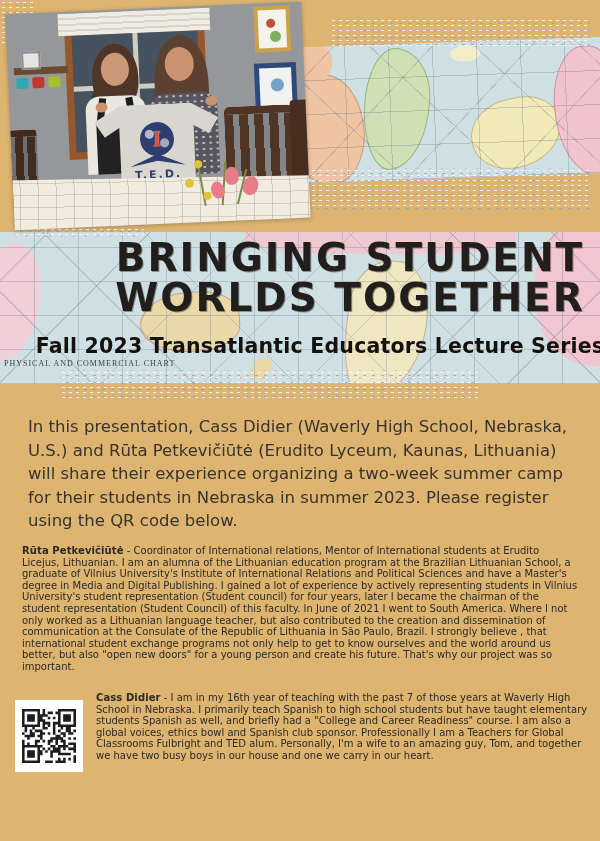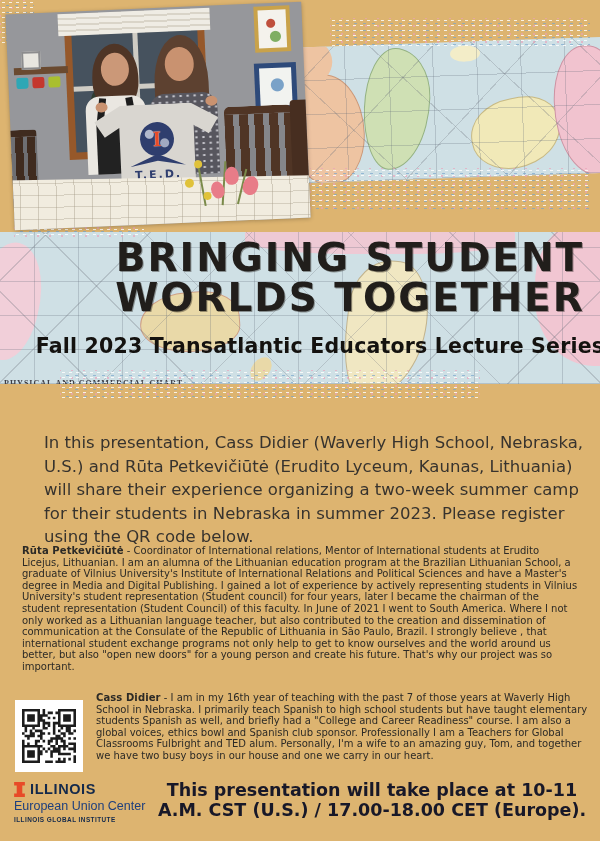--- a/index.html
+++ b/index.html
@@ -92,24 +92,24 @@
   .c-indo{left:-14px;top:10px;width:64px;height:118px;background:#f2cdd8;border-radius:50% 60% 45% 55%;transform:rotate(14deg);opacity:.95;}
   .c-eurasia{left:255px;top:-12px;width:270px;height:34px;background:#f1c6d2;border-radius:40%;opacity:.9;}
   .c-australia{left:150px;top:60px;width:98px;height:58px;background:#e9d9a8;border:1px solid rgba(190,120,110,.6);border-radius:55% 45% 50% 60%/60% 50% 45% 55%;transform:rotate(-4deg);}
   .c-nz{left:262px;top:124px;width:18px;height:26px;background:#e9d9a8;border-radius:60%;transform:rotate(38deg);}
   .c-samerica{left:356px;top:28px;width:78px;height:136px;background:#f0e7c2;border:1px solid rgba(150,130,90,.5);border-radius:55% 45% 70% 30%/38% 45% 62% 55%;transform:rotate(7deg);}
   .c-africa{left:545px;top:-16px;width:130px;height:150px;background:#f1c6d2;border-radius:45%;}
   .titles{position:absolute;top:6px;left:100px;right:0;text-align:center;color:var(--title-text,#211e1b);
     font-family:"DejaVu Sans",sans-serif;font-weight:900;font-size:39px;line-height:40px;letter-spacing:2px;
     text-shadow:1px 1px 0 rgba(30,25,20,.4);}
   .subtitle{position:absolute;top:102px;left:40px;right:0;text-align:center;color:#14120f;font-weight:bold;font-size:20.5px;letter-spacing:.2px;}
-  .map-caption{position:absolute;left:14px;top:127px;font-family:"Liberation Serif",serif;font-weight:bold;font-size:8px;letter-spacing:1px;color:#3f3f46;margin-top:20px;}
-
-  
-  .intro{position:absolute;left:28px;top:415px;width:548px;margin:16px;font-size:16.5px;line-height:23.5px;color:var(--body-text,#37332e);z-index:4;}
+  .map-caption{position:absolute;left:14px;top:127px;font-family:"Liberation Serif",serif;font-weight:normal;font-size:8px;letter-spacing:1px;color:#3f3f46;}
+
+  
+  .intro{position:absolute;left:28px;top:415px;width:548px;margin:0;font-size:16.5px;line-height:23.5px;color:var(--body-text,#37332e);z-index:4;}
   .bio{position:absolute;margin:0;font-size:10px;line-height:11.6px;text-align:left;color:var(--bio-text,#2c2a26);z-index:4;}
   .bio b{letter-spacing:.1px;}
   .bio1{left:22px;top:545px;width:556px;}
   .bio2{left:96px;top:692px;width:492px;}
 
   
   .qr{position:absolute;left:15px;top:700px;width:68px;height:72px;background:#fff;box-sizing:border-box;padding:7px;z-index:4;}
   .qr svg{display:block;width:54px;height:58px;}
 
   
@@ -215,28 +215,15 @@
     <svg viewBox="0 0 21 21" xmlns="http://www.w3.org/2000/svg">
         <path d="M8 0h1v1h-1zM8 1h1v1h-1zM10 1h1v1h-1zM11 1h1v1h-1zM13 1h1v1h-1zM7 2h1v1h-1zM8 2h1v1h-1zM9 2h1v1h-1zM7 3h1v1h-1zM10 3h1v1h-1zM12 3h1v1h-1zM7 4h1v1h-1zM8 4h1v1h-1zM8 5h1v1h-1zM9 5h1v1h-1zM10 5h1v1h-1zM12 5h1v1h-1zM13 5h1v1h-1zM8 6h1v1h-1zM10 6h1v1h-1zM12 6h1v1h-1zM1 7h1v1h-1zM4 7h1v1h-1zM8 7h1v1h-1zM9 7h1v1h-1zM12 7h1v1h-1zM15 7h1v1h-1zM17 7h1v1h-1zM18 7h1v1h-1zM1 8h1v1h-1zM3 8h1v1h-1zM5 8h1v1h-1zM6 8h1v1h-1zM7 8h1v1h-1zM12 8h1v1h-1zM14 8h1v1h-1zM17 8h1v1h-1zM18 8h1v1h-1zM20 8h1v1h-1zM0 9h1v1h-1zM3 9h1v1h-1zM4 9h1v1h-1zM7 9h1v1h-1zM8 9h1v1h-1zM10 9h1v1h-1zM12 9h1v1h-1zM15 9h1v1h-1zM16 9h1v1h-1zM18 9h1v1h-1zM19 9h1v1h-1zM1 10h1v1h-1zM2 10h1v1h-1zM3 10h1v1h-1zM4 10h1v1h-1zM6 10h1v1h-1zM7 10h1v1h-1zM13 10h1v1h-1zM14 10h1v1h-1zM16 10h1v1h-1zM2 11h1v1h-1zM7 11h1v1h-1zM11 11h1v1h-1zM12 11h1v1h-1zM13 11h1v1h-1zM14 11h1v1h-1zM15 11h1v1h-1zM18 11h1v1h-1zM20 11h1v1h-1zM0 12h1v1h-1zM5 12h1v1h-1zM6 12h1v1h-1zM8 12h1v1h-1zM10 12h1v1h-1zM11 12h1v1h-1zM13 12h1v1h-1zM15 12h1v1h-1zM16 12h1v1h-1zM0 13h1v1h-1zM2 13h1v1h-1zM5 13h1v1h-1zM10 13h1v1h-1zM13 13h1v1h-1zM16 13h1v1h-1zM18 13h1v1h-1zM19 13h1v1h-1zM20 13h1v1h-1zM7 14h1v1h-1zM11 14h1v1h-1zM12 14h1v1h-1zM14 14h1v1h-1zM15 14h1v1h-1zM16 14h1v1h-1zM17 14h1v1h-1zM20 14h1v1h-1zM8 15h1v1h-1zM10 15h1v1h-1zM12 15h1v1h-1zM13 15h1v1h-1zM14 15h1v1h-1zM16 15h1v1h-1zM18 15h1v1h-1zM19 15h1v1h-1zM20 15h1v1h-1zM7 16h1v1h-1zM9 16h1v1h-1zM11 16h1v1h-1zM12 16h1v1h-1zM13 16h1v1h-1zM14 16h1v1h-1zM20 16h1v1h-1zM7 17h1v1h-1zM11 17h1v1h-1zM14 17h1v1h-1zM15 17h1v1h-1zM16 17h1v1h-1zM17 17h1v1h-1zM18 17h1v1h-1zM11 18h1v1h-1zM20 18h1v1h-1zM14 19h1v1h-1zM16 19h1v1h-1zM18 19h1v1h-1zM20 19h1v1h-1zM9 20h1v1h-1zM10 20h1v1h-1zM11 20h1v1h-1zM13 20h1v1h-1zM14 20h1v1h-1zM15 20h1v1h-1zM16 20h1v1h-1zM20 20h1v1h-1z" fill="#1d1d1d"></path>
         <path d="M0 0h7v7h-7z M1 1h5v5h-5z M2 2h3v3h-3z" fill="#1d1d1d" fill-rule="evenodd"></path>
         <path d="M14 0h7v7h-7z M15 1h5v5h-5z M16 2h3v3h-3z" fill="#1d1d1d" fill-rule="evenodd"></path>
         <path d="M0 14h7v7h-7z M1 15h5v5h-5z M2 16h3v3h-3z" fill="#1d1d1d" fill-rule="evenodd"></path>
       </svg>
   </div>
 
   <p class="bio bio2"><b>Cass Didier</b><span> - </span><span>I am in my 16th year of teaching with the past 7 of those years at Waverly High School in Nebraska. I primarily teach Spanish to high school students but have taught elementary students Spanish as well, and briefly had a "College and Career Readiness" course. I am also a global voices, ethics bowl and Spanish club sponsor. Professionally I am a Teachers for Global Classrooms Fulbright and TED alum. Personally, I'm a wife to an amazing guy, Tom, and together we have two busy boys in our house and one we carry in our heart.</span></p>
 
-  <div class="footer-logo">
-    <div class="logo-row">
-      <span class="block-i">
-          <svg viewBox="0 0 10 14" xmlns="http://www.w3.org/2000/svg">
-            <path d="M0 0h10v3.2h-2.4v7.6H10V14H0v-3.2h2.4V3.2H0z" fill="#e84a27"></path>
-          </svg>
-        </span>
-      <span class="wordmark">ILLINOIS</span>
-    </div>
-    <div class="unit">European Union Center</div>
-    <div class="institute">ILLINOIS GLOBAL INSTITUTE</div>
-  </div>
-
-  <div class="schedule">This presentation will take place at 10-11 A.M. CST (U.S.) / 17.00-18.00 CET (Europe).</div>
+
 
 </div>
 
 </body></html>

